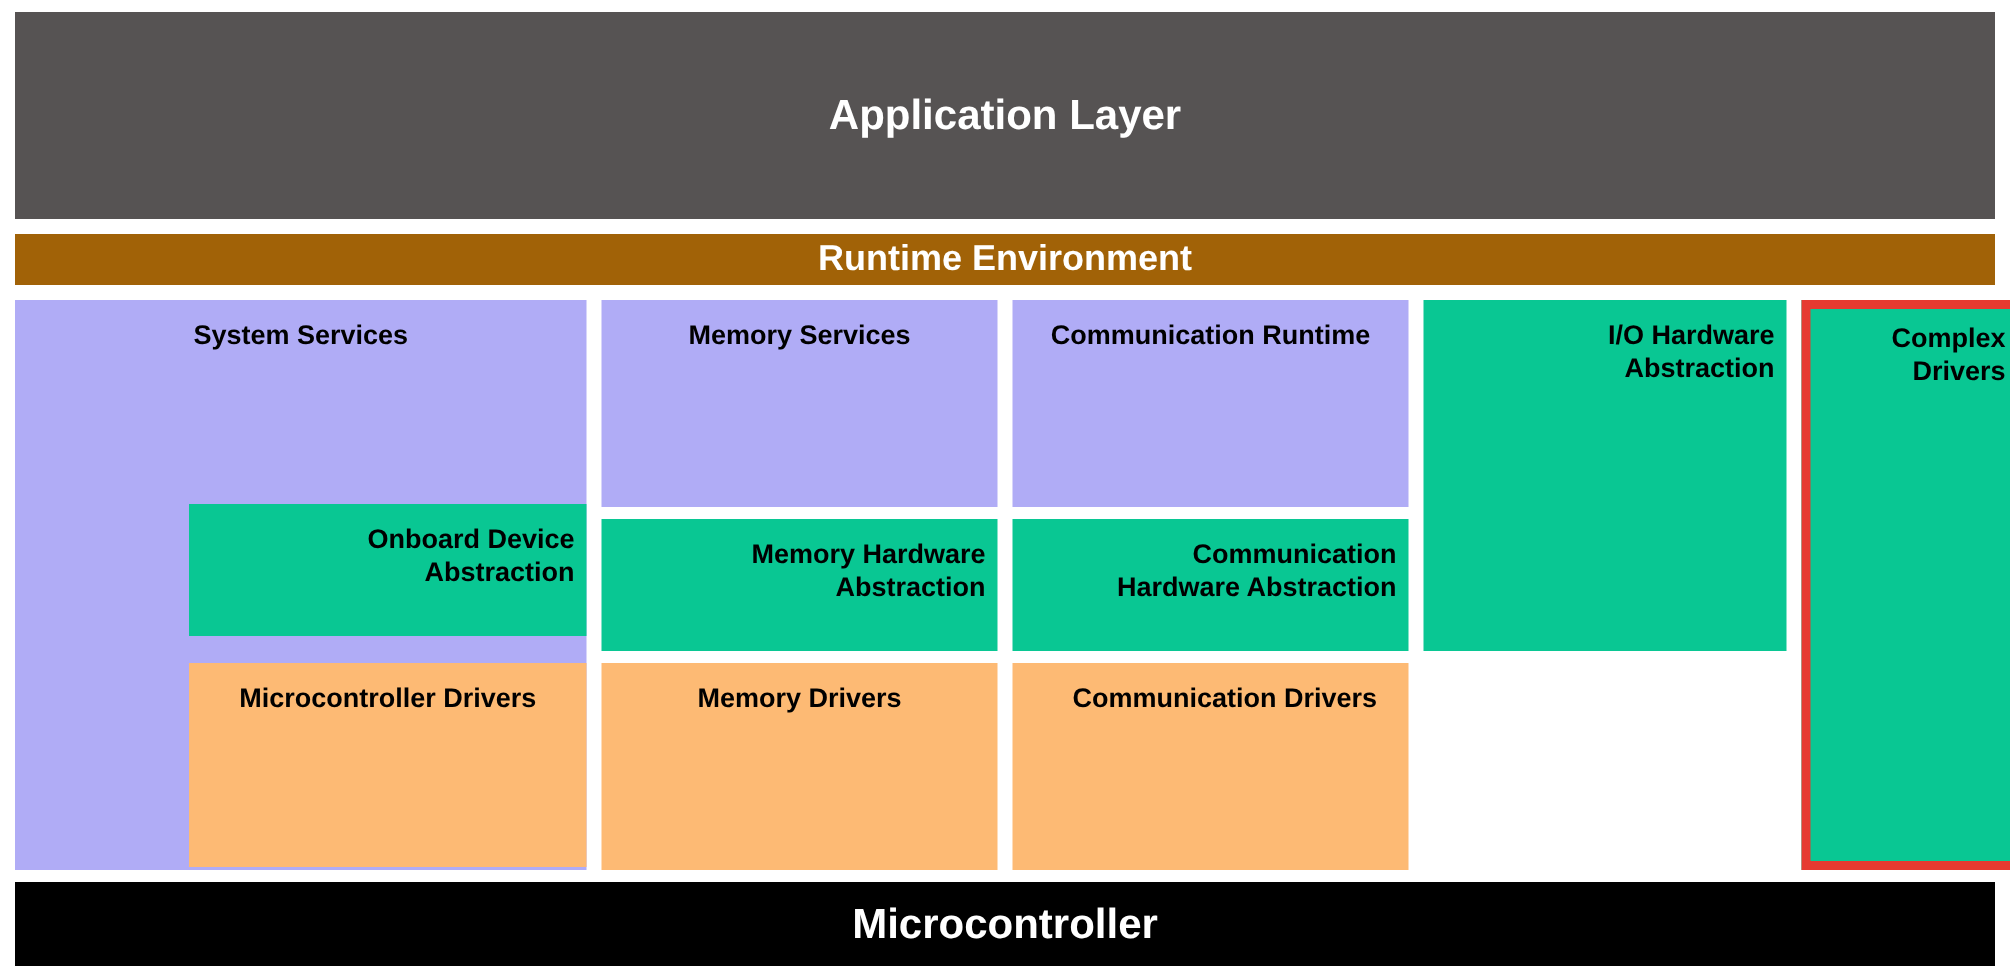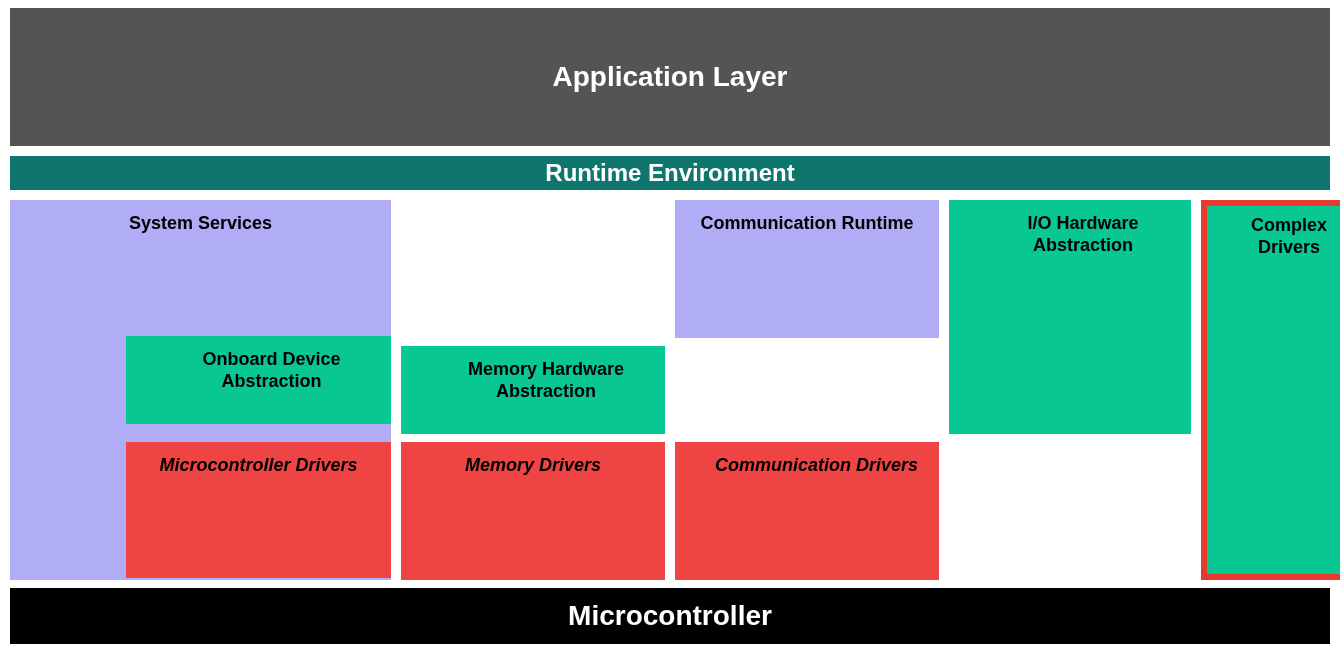--- a/index.html
+++ b/index.html
@@ -25,21 +25,21 @@
     height: 148px;
     display: flex;
     align-items: center;
     justify-content: center;
     font-size: 28px;
     font-weight: 700;
   }
 
   
   .rte-band {
-    background: #0f766e;
+    background: #a16207;
     color: #ffffff;
     height: 36px;
     display: flex;
     align-items: center;
     justify-content: center;
     font-size: 24px;
     font-weight: 700;
   }
 
   
@@ -52,30 +52,30 @@
     grid-template-columns: 381px 264px 264px 242px 150px;
     grid-template-rows: 138px 88px 138px;
     column-gap: 10px;
     row-gap: 8px;
     height: 100%;
   }
   .block {
     display: flex;
     align-items: flex-start;
     justify-content: center;
-    text-align: center;
+    text-align: right;
     font-weight: 700;
     font-size: 18px;
     color: #000000;
     padding: 12px 8px 0 8px;
     line-height: 1.25;
   }
   .purple { background: #b0acf6; }
   .green  { background: #09c793; padding-left: 34px; }
-  .pink   { background: #ef4444; font-style: italic; }
+  .pink   { background: #fdba74; }
 
   
   .system-services {
     grid-column: 1 / 2;
     grid-row: 1 / 4; 
     z-index: 0;
   }
   .memory-services  { grid-column: 2; grid-row: 1; z-index: 1; }
   .comm-services    { grid-column: 3; grid-row: 1; z-index: 1; }
 
@@ -149,37 +149,43 @@
 
   <div class="gap"></div>
 
   <div class="middle">
     <div class="middle-grid">
 
       <div class="block purple system-services">
         <span>System Services</span>
       </div>
 
+      <div class="block purple memory-services">
+        <span>Memory Services</span>
+      </div>
 
       <div class="block purple comm-services">
         <span>Communication Runtime</span>
       </div>
 
       <div class="block green io-hw-abs">
         <span>I/O Hardware Abstraction</span>
       </div>
 
       <div class="block green complex-drivers">
         <span>Complex Drivers</span>
       </div>
 
       <div class="block green mem-hw-abs">
         <span>Memory Hardware Abstraction</span>
       </div>
 
+      <div class="block green comm-hw-abs">
+        <span>Communication Hardware Abstraction</span>
+      </div>
 
       <div class="block pink mem-drivers">
         <span>Memory Drivers</span>
       </div>
 
       <div class="block pink comm-drivers">
         <span>Communication Drivers</span>
       </div>
 
 

